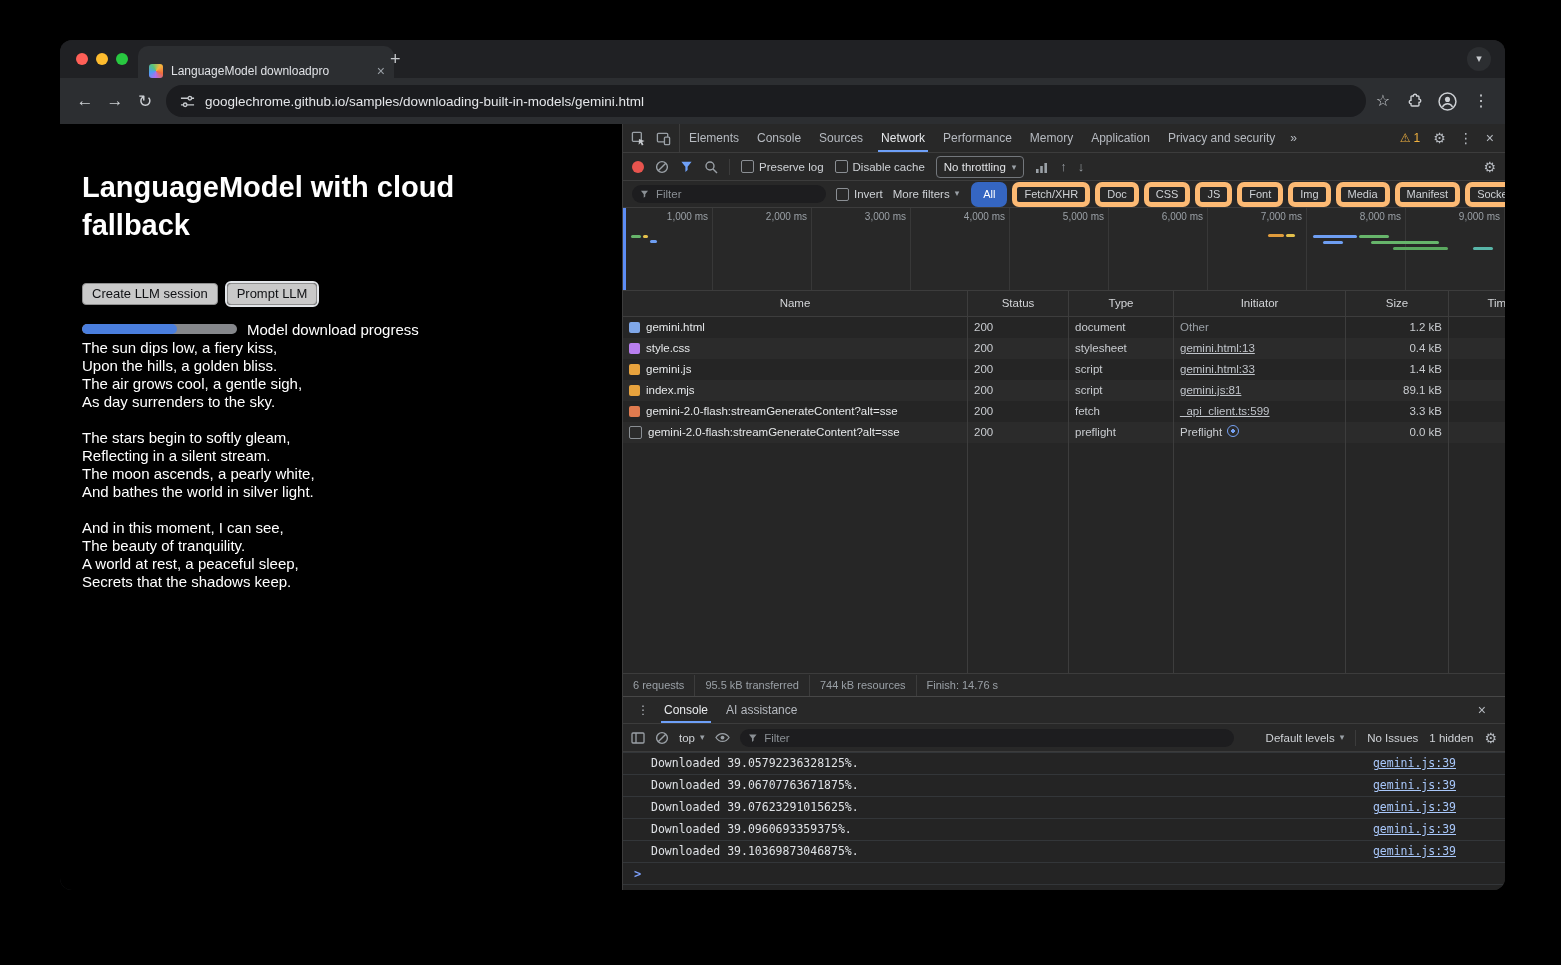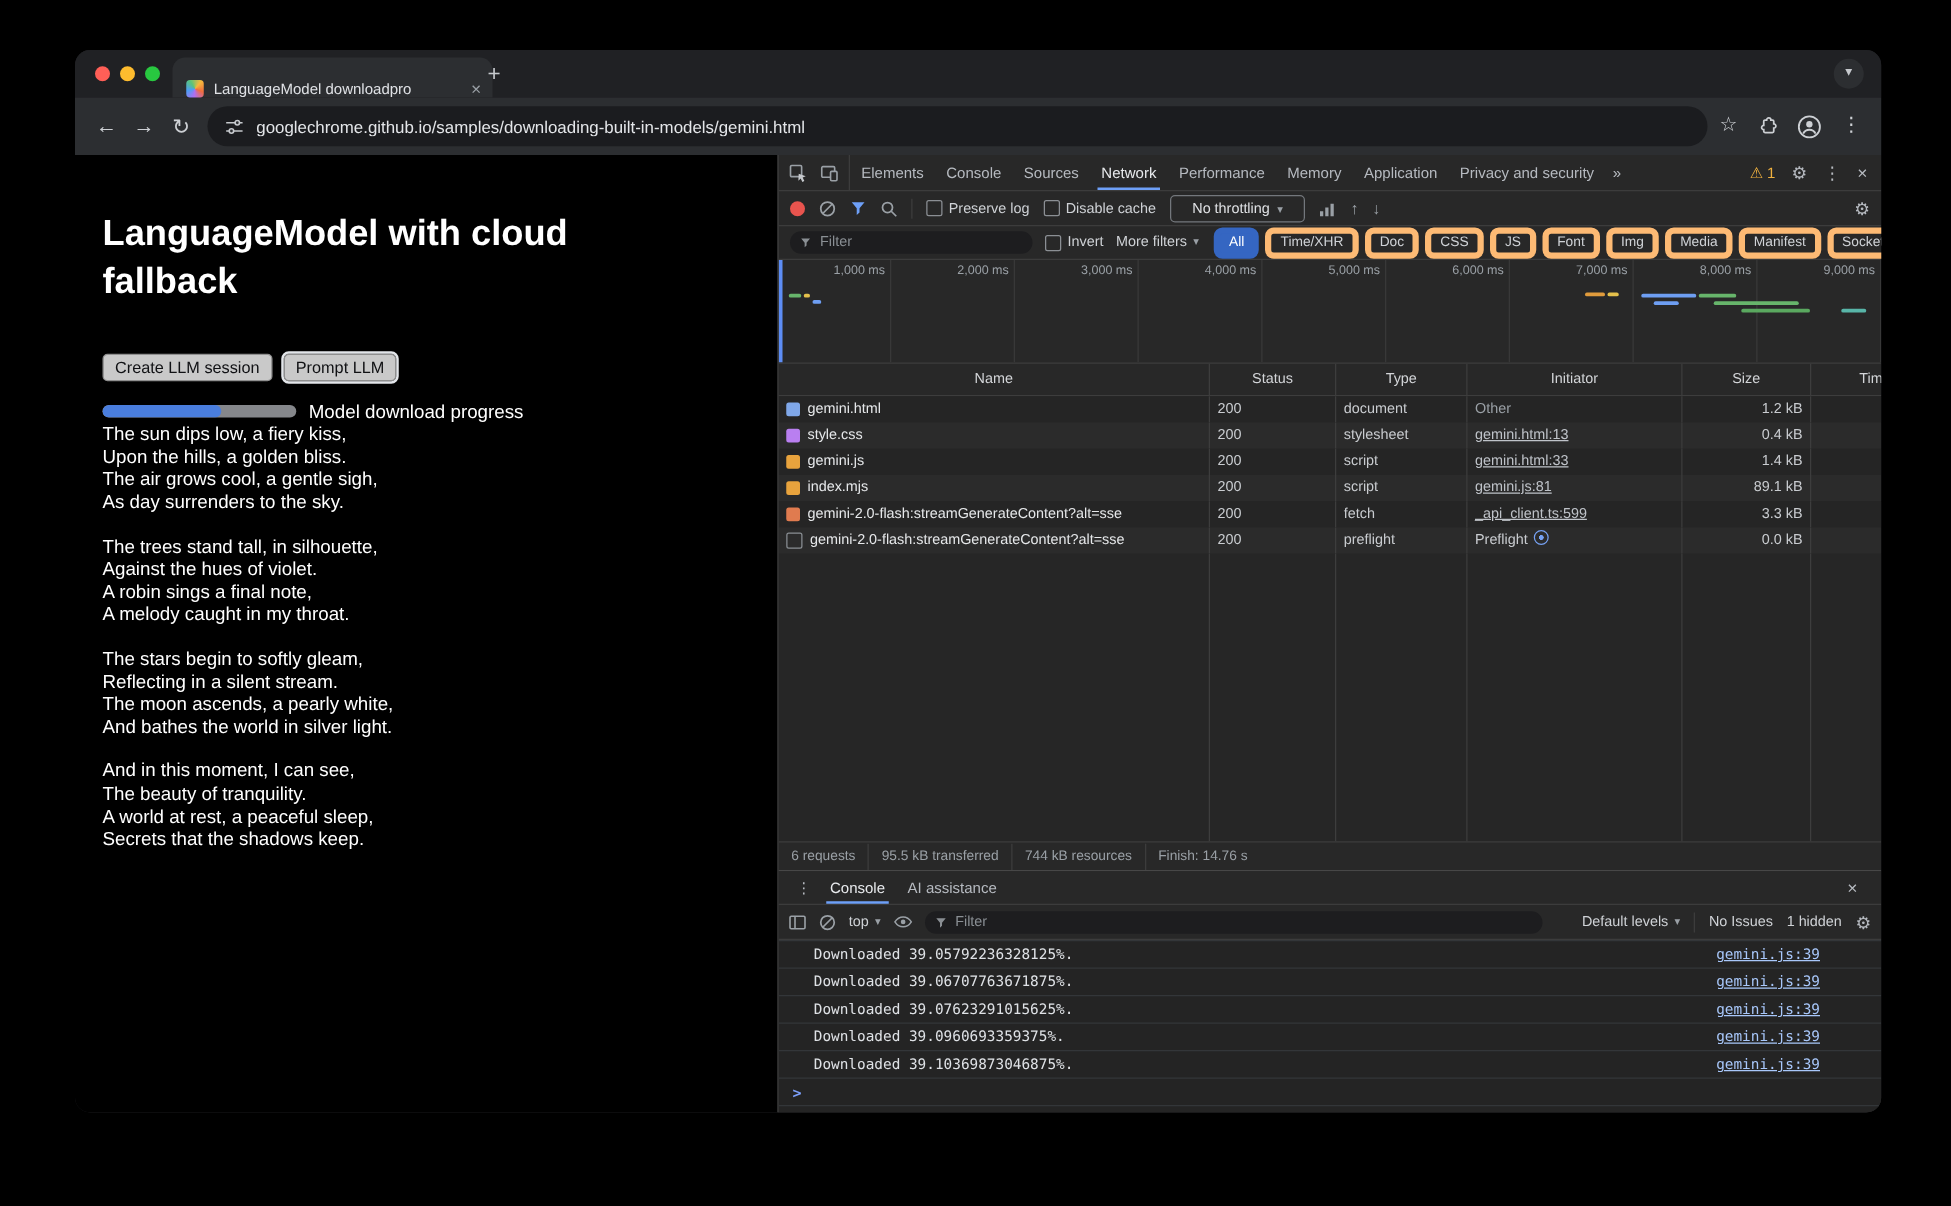--- a/index.html
+++ b/index.html
@@ -56,21 +56,21 @@
   .warn{color:#f0b13f;display:flex;align-items:center;gap:3px;font-size:12px;}
   .glyph{font-size:14px;line-height:14px;}
   
   .net-toolbar{height:27px;display:flex;align-items:center;gap:11px;padding:0 9px;
     border-bottom:1px solid #3c3c3c;flex:0 0 auto;}
   .rec-dot{width:12px;height:12px;border-radius:50%;background:#e8544e;flex:0 0 auto;}
   .vdiv{width:1px;height:16px;background:#3c3c3c;}
   .chk{display:flex;align-items:center;gap:5px;color:#cfd2d6;font-size:11.5px;white-space:nowrap;}
   .box{width:11px;height:11px;border:1.4px solid #8b8f94;border-radius:2px;flex:0 0 auto;}
   .throttle,.dropdown{display:flex;align-items:center;gap:6px;border:1px solid #73777c;border-radius:4px;
-    padding:0 17px;height:20px;font-size:11.5px;color:#e0e2e5;white-space:nowrap;}
+    padding:0 7px;height:20px;font-size:11.5px;color:#e0e2e5;white-space:nowrap;}
   .caret{color:#9aa0a6;font-size:9px;}
   .arrow-ic{color:#9aa0a6;font-size:13px;}
   .ml-auto{margin-left:auto;}
   
   .filter-bar{height:26px;display:flex;align-items:center;gap:10px;padding:0 9px;
     border-bottom:1px solid #3c3c3c;flex:0 0 auto;}
   .filter-input{width:178px;height:18px;background:#1d1d1f;border-radius:9px;display:flex;
     align-items:center;gap:5px;padding:0 8px;flex:0 0 auto;}
   .filter-input input{background:transparent;border:none;outline:none;color:#bdc1c6;
     font-size:11.5px;width:100%;font-family:inherit;}
@@ -196,24 +196,20 @@
         <div class="progress-track">
           <div class="progress-fill" style="width: 61%;"></div>
         </div>
         <span class="progress-label">Model download progress</span>
       </div>
       <div class="poem">
         <p class="stanza">The sun dips low, a fiery kiss,
 Upon the hills, a golden bliss.
 The air grows cool, a gentle sigh,
 As day surrenders to the sky.</p>
-        <p class="stanza">The trees stand tall, in silhouette,
-Against the hues of violet.
-A robin sings a final note,
-A melody caught in my throat.</p>
         <p class="stanza">The stars begin to softly gleam,
 Reflecting in a silent stream.
 The moon ascends, a pearly white,
 And bathes the world in silver light.</p>
         <p class="stanza">And in this moment, I can see,
 The beauty of tranquility.
 A world at rest, a peaceful sleep,
 Secrets that the shadows keep.</p>
       </div>
     </div>
@@ -297,21 +293,21 @@
         <span class="chk">
             <span class="box"></span>
             <span>Invert</span>
           </span>
         <span class="plain-dd">
             <span>More filters</span>
             <span class="caret">▾</span>
           </span>
         <div class="chips">
           <span class="chip active">All</span>
-          <span class="chip">Time/XHR</span>
+          <span class="chip">Fetch/XHR</span>
           <span class="chip">Doc</span>
           <span class="chip">CSS</span>
           <span class="chip">JS</span>
           <span class="chip">Font</span>
           <span class="chip">Img</span>
           <span class="chip">Media</span>
           <span class="chip">Manifest</span>
           <span class="chip">Socket</span>
           <span class="chip">Wasm</span>
           <span class="chip">Other</span>

